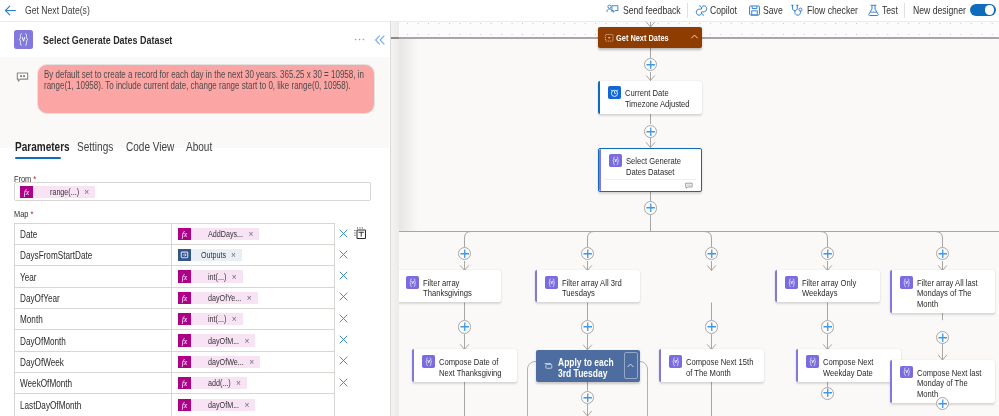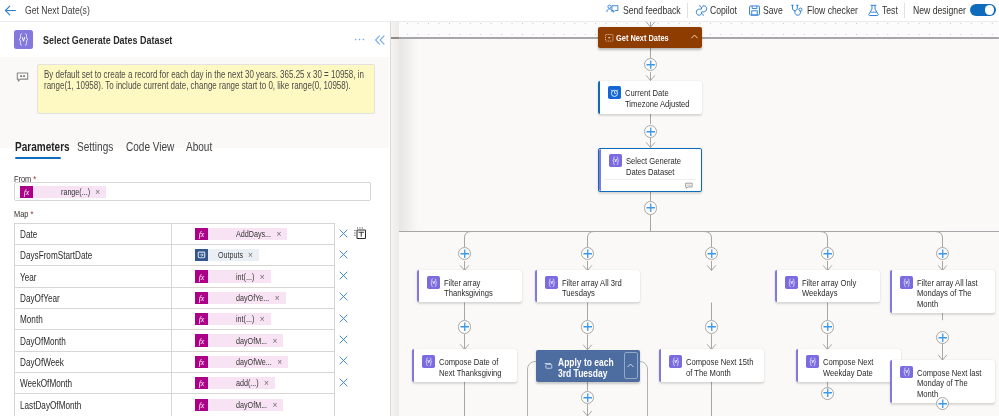--- a/index.html
+++ b/index.html
@@ -30,22 +30,22 @@
                 background:#8378de; display:flex; align-items:center; justify-content:center; }
   .panel-title { position:absolute; left:43px; top:9px; height:17px; line-height:17px;
                  font-size:11.6px; font-weight:bold; color:#2b2a29; }
   .panel-dots { position:absolute; left:352.5px; top:11.2px; width:13px; height:13px; cursor:pointer;
                 display:flex; align-items:center; justify-content:center;}
   .panel-collapse { position:absolute; left:373px; top:10.5px; width:14px; height:14px; cursor:pointer;
                 display:flex; align-items:center; justify-content:center;}
 
   .comment-zone { position:absolute; left:0; top:35px; width:389px; height:91px; background:#faf9f8; }
   .comment-ico { position:absolute; left:16px; top:49px; width:13px; height:13px; }
-  .comment-box { position:absolute; left:36.8px; top:41.5px; width:338.4px; height:50.2px; background:#fef9c3;
-                 border:1px solid #e4e2e0; border-radius:2px; padding:4px 6px 0 5.9px; }
+  .comment-box { position:absolute; left:36.8px; top:41.5px; width:338.4px; height:50.2px; background:#fca5a5;
+                 border:1px solid #e4e2e0; border-radius:10px; padding:4px 6px 0 5.9px; }
   .comment-text { font-size:10.6px; line-height:11.1px; color:#4c4a48; }
   .comment-text .sx { display:block; transform:scaleX(.755); transform-origin:left top;
                       white-space:normal; width:132.5%; }
 
   .tabs-row { position:absolute; left:0; top:118.8px; width:389px; height:24px; }
   .tab { position:absolute; top:0; height:12px; line-height:12px; font-size:13px; color:#424242;
          cursor:pointer; white-space:nowrap;}
   .tab.active { font-weight:bold; color:#242424; }
   .tab-underline { position:absolute; height:2.2px; background:#0f6cbd; border-radius:1px; top:15.8px; }
 
@@ -53,27 +53,27 @@
   .req { color:#a4262c; }
   .input-box { position:absolute; background:#fff; border:1px solid #d8d5d3; border-radius:2px; }
 
   .token { display:flex; align-items:center; height:12.5px; }
   .tk-ico { width:13.3px; height:12.3px; display:flex; align-items:center; justify-content:center; flex:0 0 auto;}
   .tk-ico.fx { background:#ad0089; }
   .tk-ico.outputs { background:#34568b; }
   .tk-chip { height:12.3px; background:#f7e3f4; display:inline-flex; align-items:center;
              font-size:9.3px; color:#353433; padding:0 6px 0 0; white-space:nowrap; overflow:hidden;}
   .tk-chip.blue { background:#eaeff6; }
-  .t1w { display:inline-block; overflow:hidden; margin-left:28px; }
+  .t1w { display:inline-block; overflow:hidden; margin-left:17px; }
   .tk-chip.blue .t1w { margin-left:9.4px; }
   .tk-chip .t1 { transform:scaleX(.772); transform-origin:left center; display:inline-block; }
   .tk-chip .xx { font-size:8.4px; color:#6b6967; margin-left:5px; }
 
   .map-grid { position:absolute; left:13.8px; top:200.8px; width:321.1px; border:1px solid #d8d5d3; background:#fff; }
-  .map-row { position:relative; height:21.33px; display:flex; border-bottom:1px solid #d8d5d3;gap:17px; }
+  .map-row { position:relative; height:21.33px; display:flex; border-bottom:1px solid #d8d5d3; }
   .map-row:last-child { border-bottom:none; }
   .map-key { width:157.6px; border-right:1px solid #d8d5d3; font-size:10.6px; color:#2b2a29;
              display:flex; align-items:center; padding-left:4.8px; }
   .map-val { flex:1; display:flex; align-items:center; padding-left:5.7px; }
   .row-x { position:absolute; left:337.6px; width:11px; height:11px; cursor:pointer;}
   .row-fmt { position:absolute; left:353.8px; width:12px; height:12px; cursor:pointer;}
 
   .panel-divider { position:absolute; left:389.7px; top:22px; width:0.9px; height:394px; background:#dcdad8; z-index:31;}
   .panel-scroll { position:absolute; left:390.6px; top:22px; width:8.4px; height:394px; background:linear-gradient(90deg,#f4f3f2,#ecebea); z-index:31;}
   .panel-scroll-thumb { position:absolute; left:390.6px; top:36.8px; width:8.4px; height:1.9px; background:#8d8a88; z-index:32;}
@@ -545,21 +545,21 @@
     </div>
     <div class="cmt-sep" style="top:30px"></div>
     <div class="cmt-ico" style="right:5.3px;top:33.2px">
           <svg width="7.8" height="7.8" viewBox="0 0 16 16">
             <path d="M1.4 2.4 H14.6 V10.2 H5.4 L2.8 12.9 V10.2 H1.4 Z" fill="none" stroke="#8a8886" stroke-width="1.7" stroke-linejoin="round"></path>
             <circle cx="6.1" cy="6.3" r="1.35" fill="#8a8886"></circle>
             <circle cx="10.0" cy="6.3" r="1.35" fill="#8a8886"></circle>
           </svg>
         </div>
   </div>
-  <div class="node" style="left:21px;top:248.2px;width:104.5px;height:32.3px">
+  <div class="node" style="left:0;top:248.2px;width:104.5px;height:32.3px">
     <div class="accent" style="background:#8378de"></div>
     <div class="body">
       <span class="nico" style="background:#7a6ce0">
             <svg width="11.5" height="11.5" viewBox="0 0 16 16">
               <path d="M6.0 2.6 C4.9 3.0 5.15 4.1 5.15 5.3 C5.15 7.0 4.8 7.6 3.9 8.0 C4.8 8.4 5.15 9.0 5.15 10.7 C5.15 11.9 4.9 13.0 6.0 13.4" fill="none" stroke="#ffffff" stroke-width="0.95" stroke-linecap="round" stroke-linejoin="round"></path>
               <path d="M10.0 2.6 C11.1 3.0 10.85 4.1 10.85 5.3 C10.85 7.0 11.2 7.6 12.1 8.0 C11.2 8.4 10.85 9.0 10.85 10.7 C10.85 11.9 11.1 13.0 10.0 13.4" fill="none" stroke="#ffffff" stroke-width="0.95" stroke-linecap="round" stroke-linejoin="round"></path>
               <path d="M6.85 6.0 L8.0 9.6 L9.15 6.0" fill="none" stroke="#ffffff" stroke-width="1.05" stroke-linecap="round" stroke-linejoin="round"></path>
             </svg>
           </span>
       <span class="ntitle">

